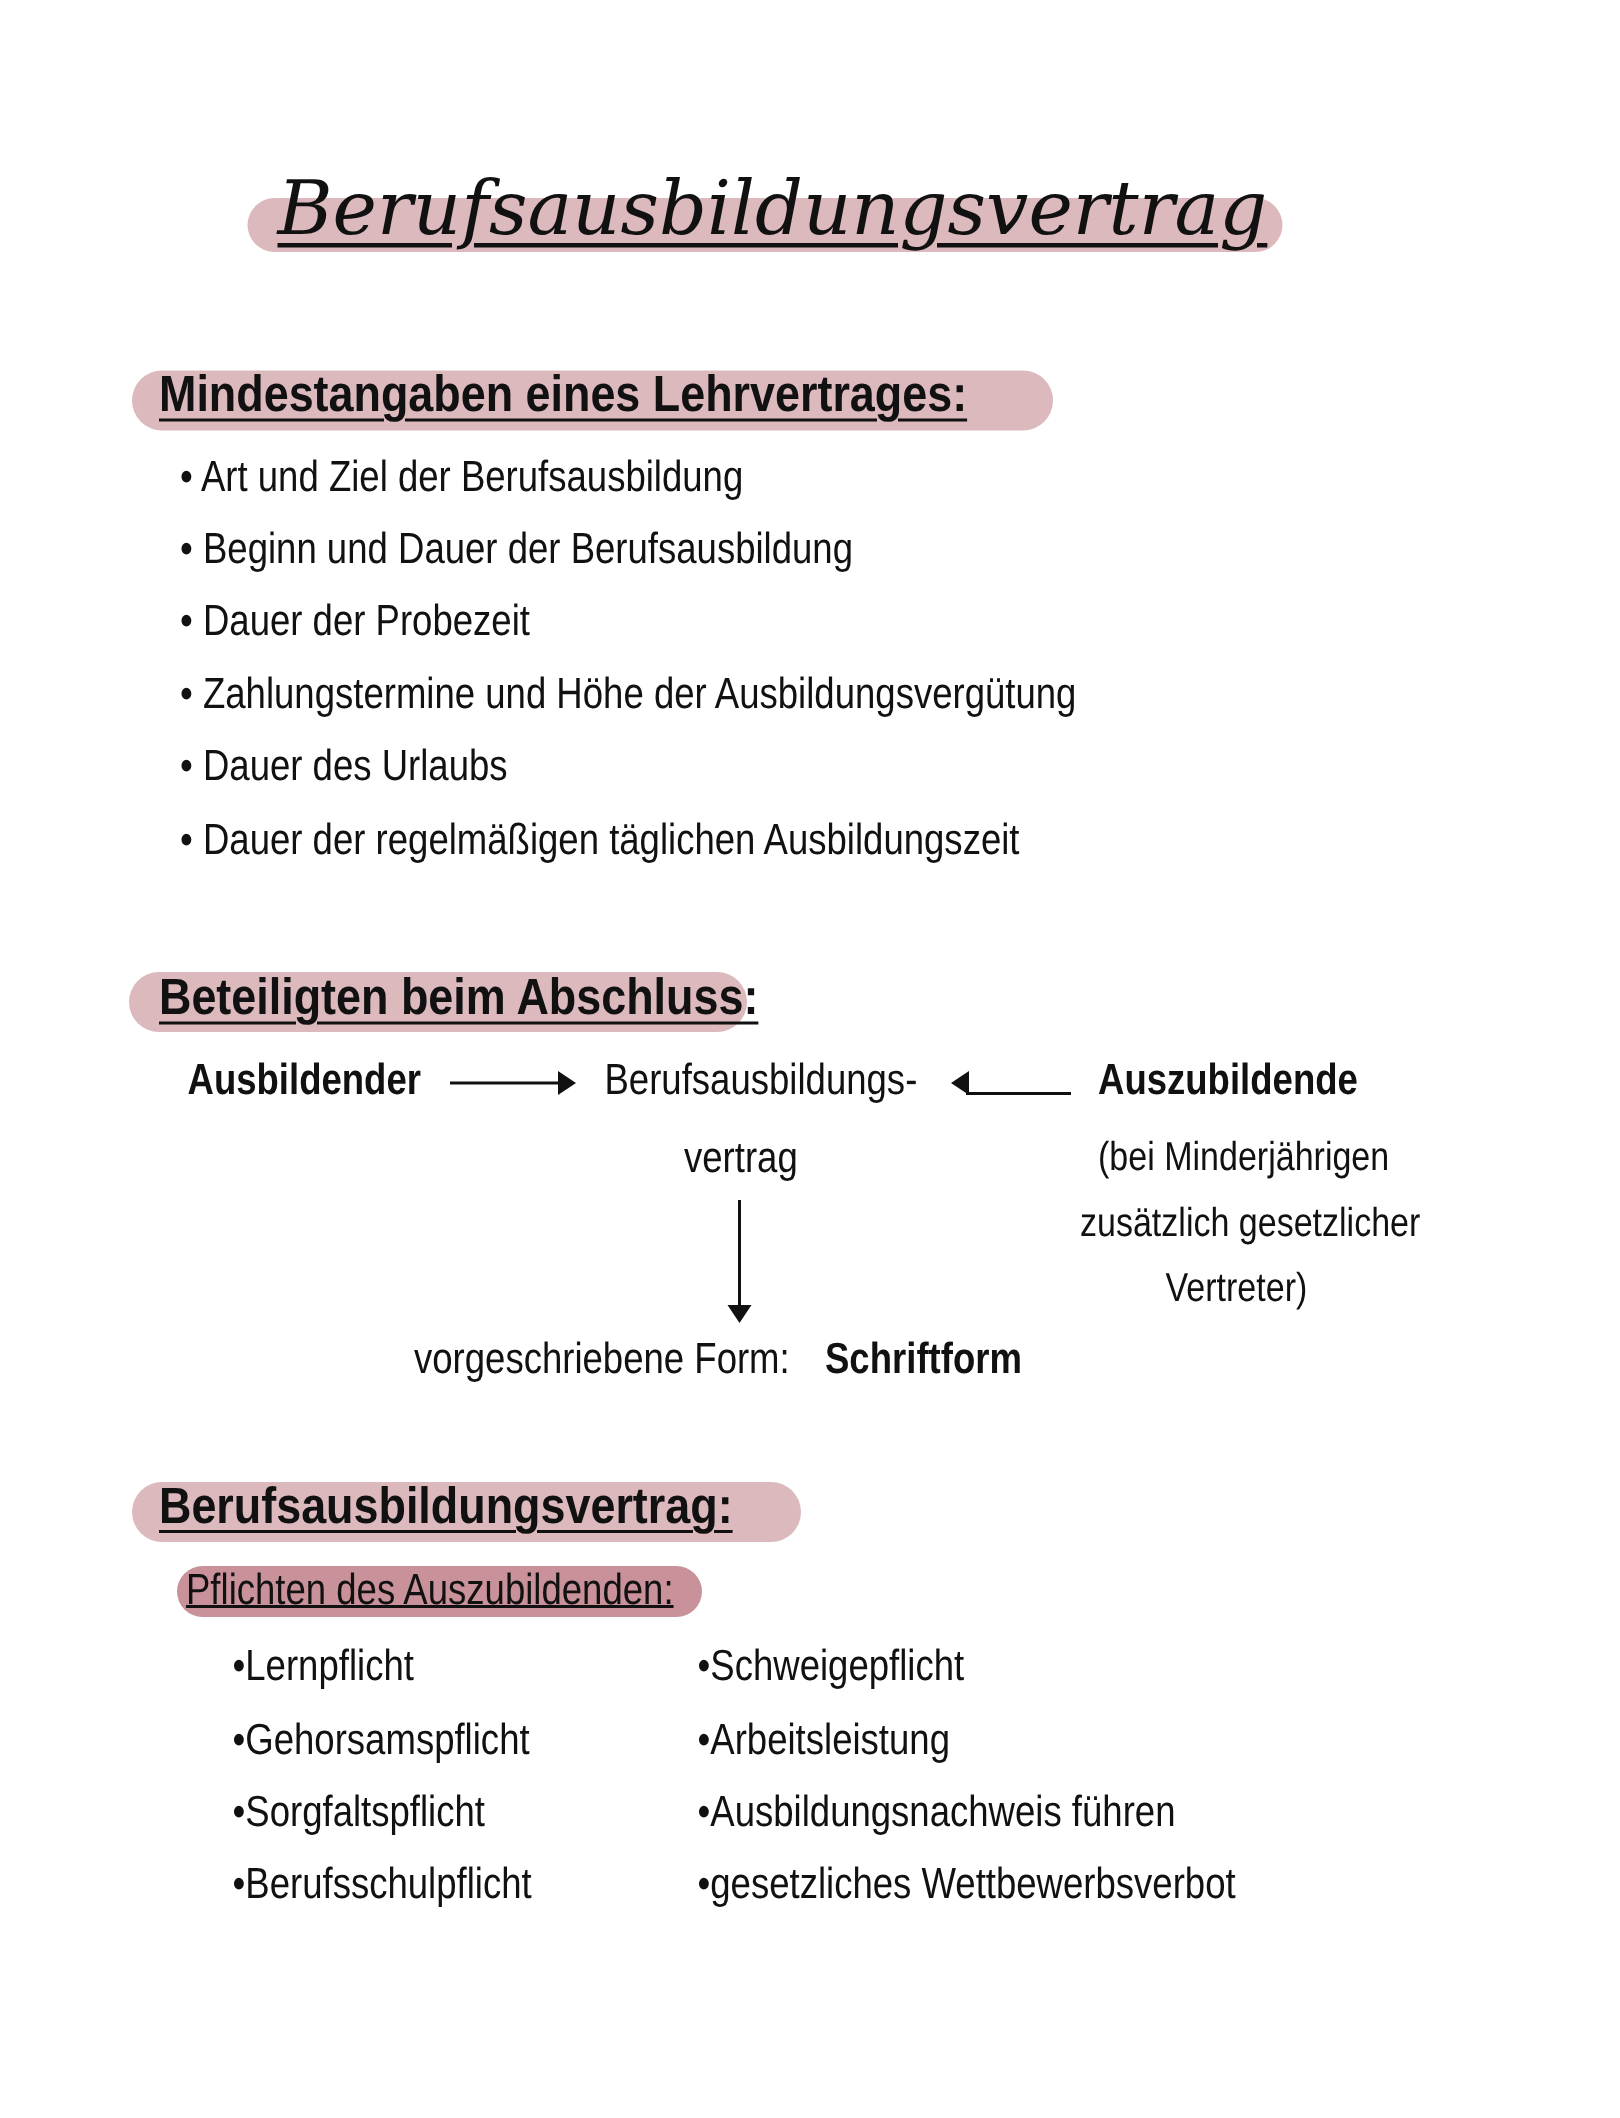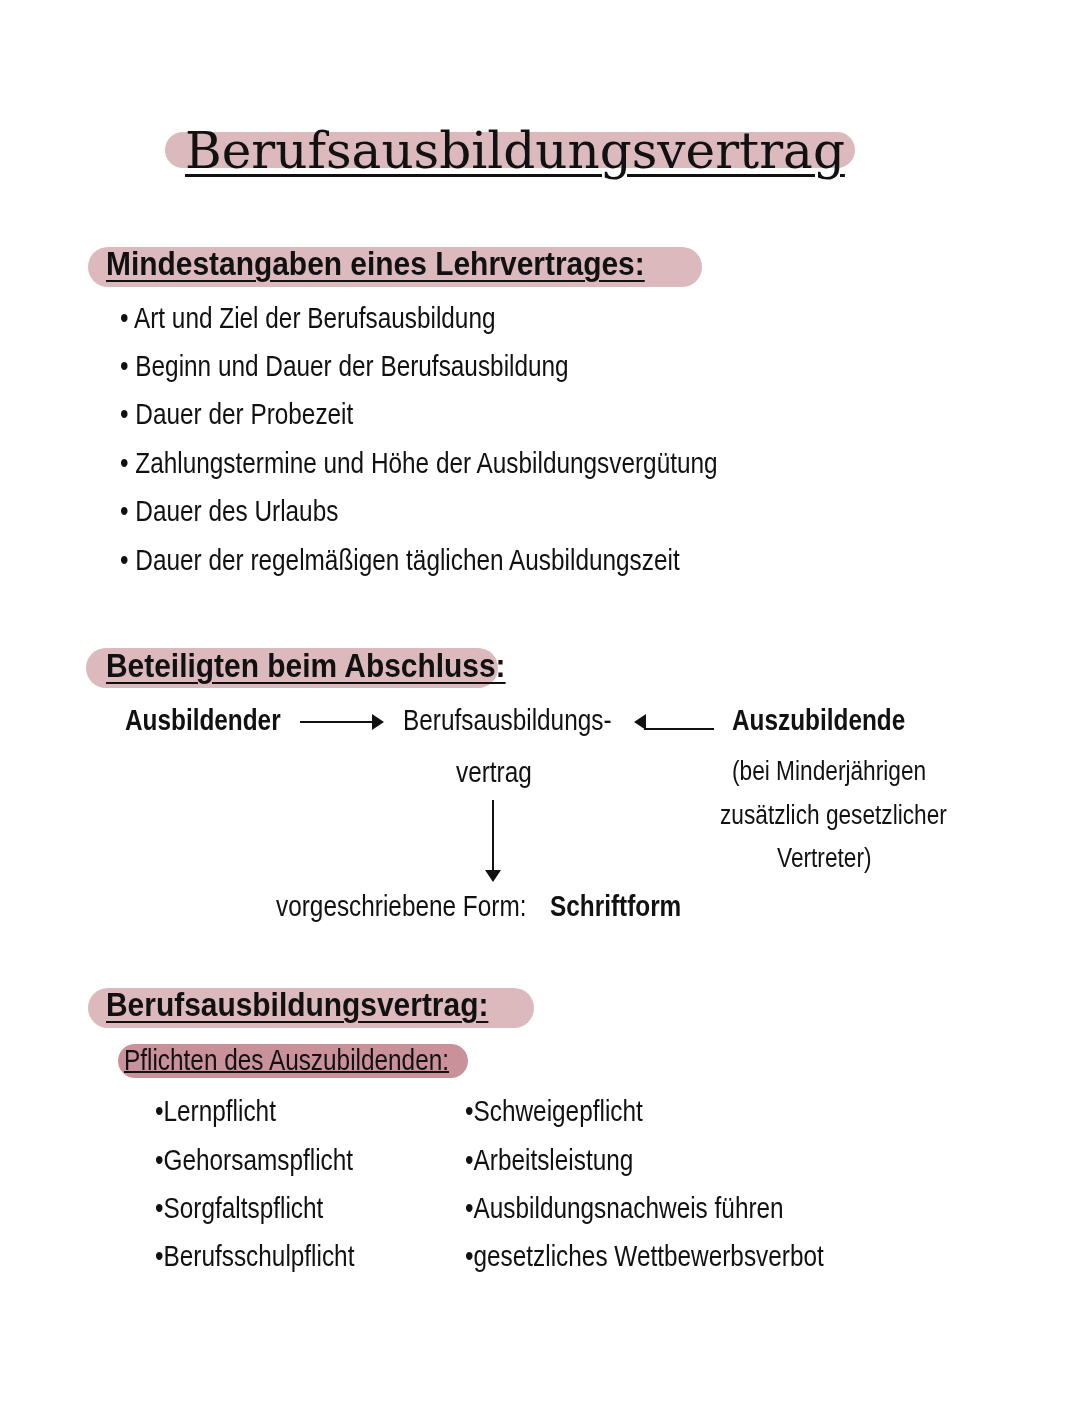--- a/index.html
+++ b/index.html
@@ -2,22 +2,22 @@
 <html><head>
 <meta charset="utf-8">
 <style>
   html, body { margin:0; padding:0; background:#ffffff; }
   body { width:1080px; height:1412px; position:relative; overflow:hidden;
          font-family:"DejaVu Sans", sans-serif; color:#111; }
   .abs { position:absolute; }
   .pill { position:absolute; background:#dcb9bd; border-radius:20px; }
   .pill-dark { background:#c9929a; }
   .title { position:absolute; left:185px; top:110px; font-family:"DejaVu Serif", serif;
-           font-size:50px; letter-spacing:0px; color:#111;
-           text-decoration:underline; text-decoration-thickness:3px; text-underline-offset:6px;margin-top:12px; }
+           font-style:italic; font-size:50px; letter-spacing:0px; color:#111;
+           text-decoration:underline; text-decoration-thickness:3px; text-underline-offset:6px; }
   .h2 { position:absolute; font-family:"Liberation Sans", sans-serif; font-weight:bold;
         font-size:34px; color:#111; text-decoration:underline; text-decoration-thickness:2px;
         text-underline-offset:5px; transform:scaleX(0.88); transform-origin:left center; }
   .item { position:absolute; font-family:"Liberation Sans Narrow","Liberation Sans", sans-serif;
           font-size:29px; color:#111; transform:scaleX(0.84); transform-origin:left center; white-space:nowrap; }
   .bold { font-weight:bold; }
   .arrow-h { position:absolute; height:2px; background:#111; }
   .arrow-v { position:absolute; width:2px; background:#111; }
 </style>
 </head>

